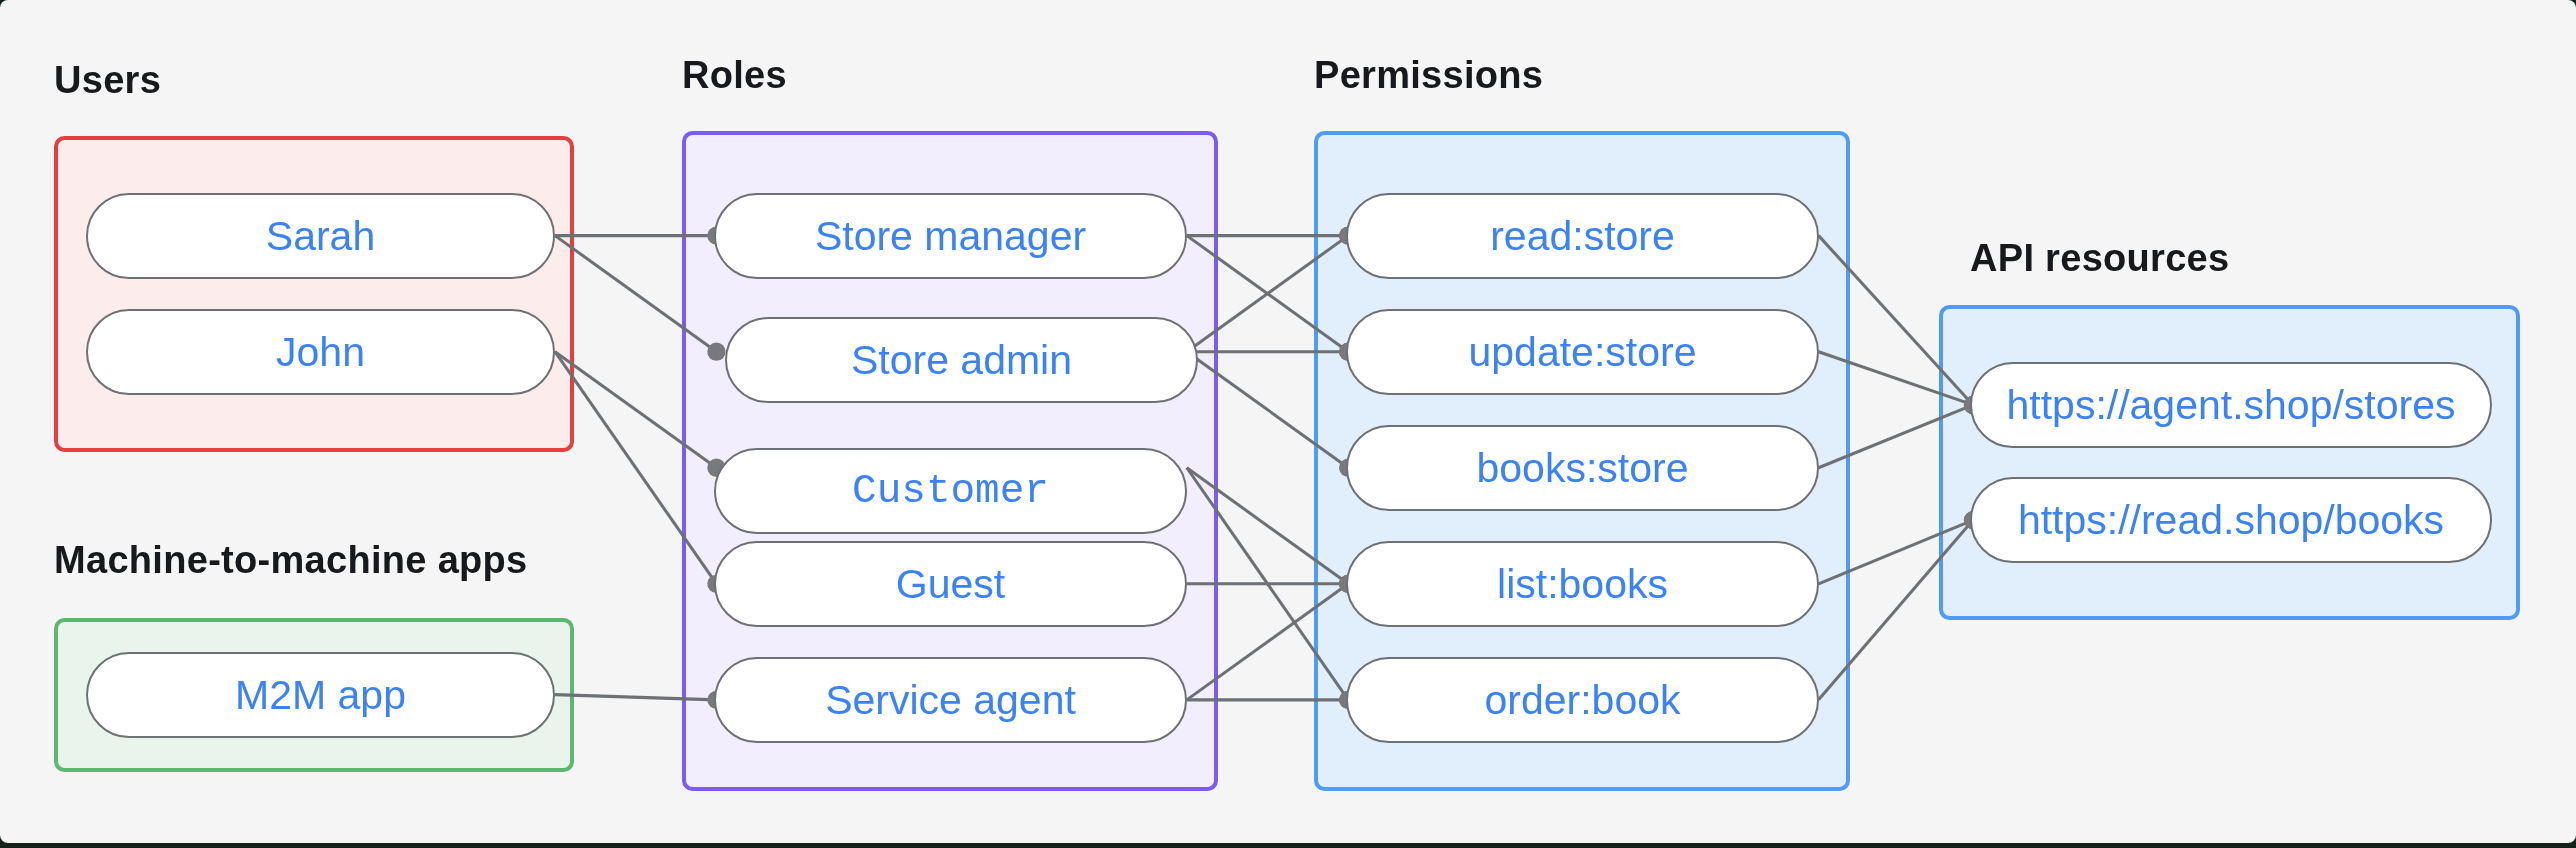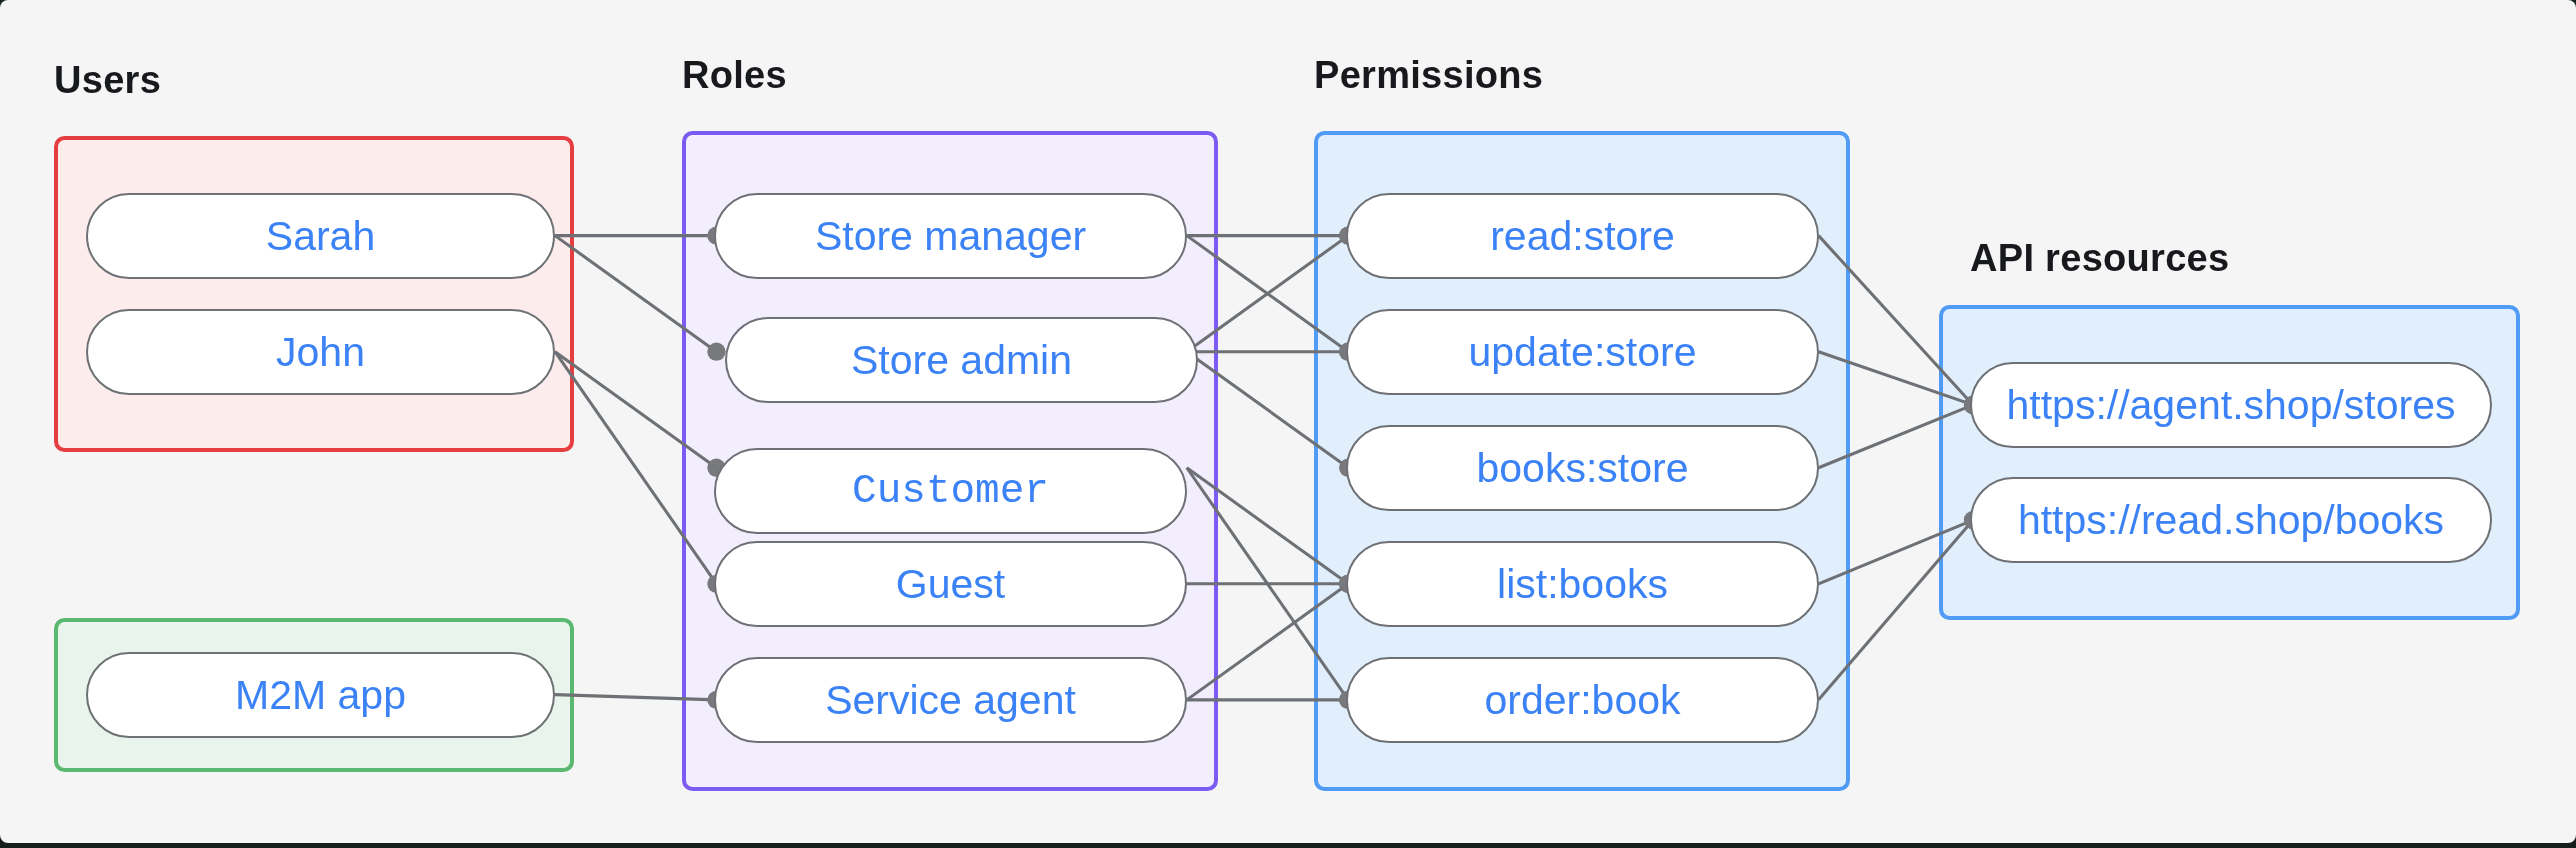--- a/index.html
+++ b/index.html
@@ -109,20 +109,21 @@
       <circle cx="2261" cy="464" r="10.5" fill="#77797d"></circle>
       <line x1="2084" y1="536" x2="2261" y2="464" stroke="#6d7074" stroke-width="3.5"></line>
       <circle cx="2261" cy="464" r="10.5" fill="#77797d"></circle>
       <line x1="2084" y1="669" x2="2261" y2="596" stroke="#6d7074" stroke-width="3.5"></line>
       <circle cx="2261" cy="596" r="10.5" fill="#77797d"></circle>
       <line x1="2084" y1="802" x2="2261" y2="596" stroke="#6d7074" stroke-width="3.5"></line>
       <circle cx="2261" cy="596" r="10.5" fill="#77797d"></circle>
     </svg>
 
   <div class="group-label lbl-users">Users</div>
+  <div class="group-label lbl-m2m">Machine-to-machine apps</div>
   <div class="group-label lbl-roles">Roles</div>
   <div class="group-label lbl-api">API resources</div>
   <div class="group-label lbl-permissions">Permissions</div>
 
   <div id="nodes">
       <div class="node-pill" style="left: 86px; top: 193px; width: 469px;">Sarah</div>
       <div class="node-pill" style="left: 86px; top: 309px; width: 469px;">John</div>
       <div class="node-pill" style="left: 86px; top: 652px; width: 469px;">M2M app</div>
       <div class="node-pill" style="left: 714px; top: 193px; width: 473px;">Store manager</div>
       <div class="node-pill" style="left: 725px; top: 309px; width: 473px; margin-top: 8px;">Store admin</div>

